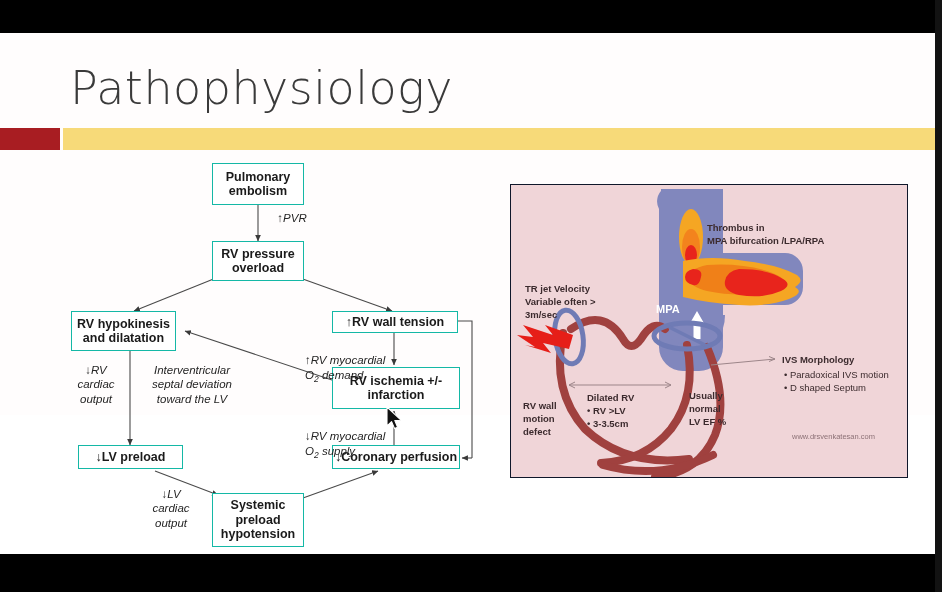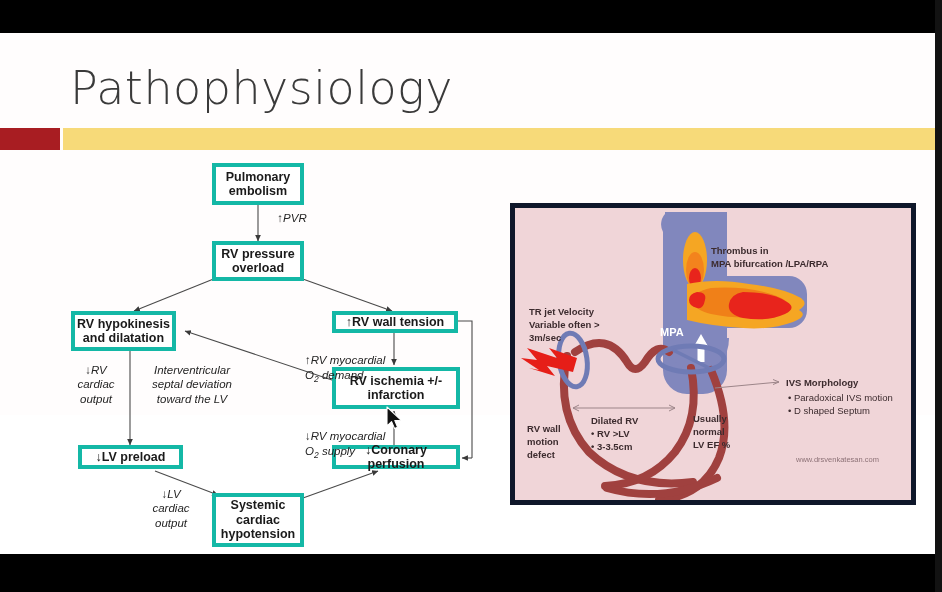--- a/index.html
+++ b/index.html
@@ -32,21 +32,21 @@
   }
   #accent-block{position:absolute;left:0;top:95px;width:60px;height:22px;background:#a81d22;}
   #accent-bar{position:absolute;left:63px;top:95px;width:872px;height:22px;background:#f7da79;}
 
   
   #flowchart{position:absolute;left:0;top:120px;width:500px;height:400px;}
   #flow-svg{position:absolute;left:0;top:0;}
 
   .fbox{
     position:absolute;
-    border:4px solid #14b8a6;
+    border:1px solid #14b8a6;
     background:#ffffff;
     box-sizing:border-box;
     display:flex;align-items:center;justify-content:center;
     text-align:center;
     font-weight:bold;
     font-size:12.5px;
     color:#1a1a1a;
     line-height:1.15;
     font-family:"Liberation Sans",sans-serif;
   }
@@ -61,24 +61,24 @@
     white-space:pre-line;
   }
   .flabel.lft{text-align:left;}
   sub{font-size:8.5px;}
 
   
   #cursor{position:absolute;left:385px;top:253px;width:20px;height:26px;}
 
   
   #anatomy{
-    position:absolute;left:510px;top:170px;
+    position:absolute;left:510px;top:151px;
     width:396px;height:292px;
     background:#f0d5d8;
-    border:5px solid #0f172a;
+    border:1px solid #0f172a;
     overflow:hidden;
   }
   #anatomy-svg{position:absolute;left:0;top:0;}
   .alabel{
     position:absolute;
     font-size:9.5px;
     color:#3c2b2e;
     line-height:1.38;
     font-family:"Liberation Sans",sans-serif;
     white-space:pre-line;
@@ -176,21 +176,21 @@
       <div class="fbox" style="left:78px;top:292px;width:105px;height:24px;">
         <span>↓LV preload</span>
       </div>
 
       <div class="fbox" style="left:332px;top:292px;width:128px;height:24px;">
         <span>↓Coronary perfusion</span>
       </div>
 
       <div class="fbox" style="left:212px;top:340px;width:92px;height:54px;">
         <span style="white-space:pre-line;">Systemic
-cardiac
+preload
 hypotension</span>
       </div>
 
       <div class="flabel" style="left:262px;top:58px;width:60px;">↑PVR</div>
 
       <div class="flabel" style="left:68px;top:210px;width:56px;">↓RV
 cardiac
 output</div>
 
       <div class="flabel" style="left:134px;top:210px;width:116px;">Interventricular

